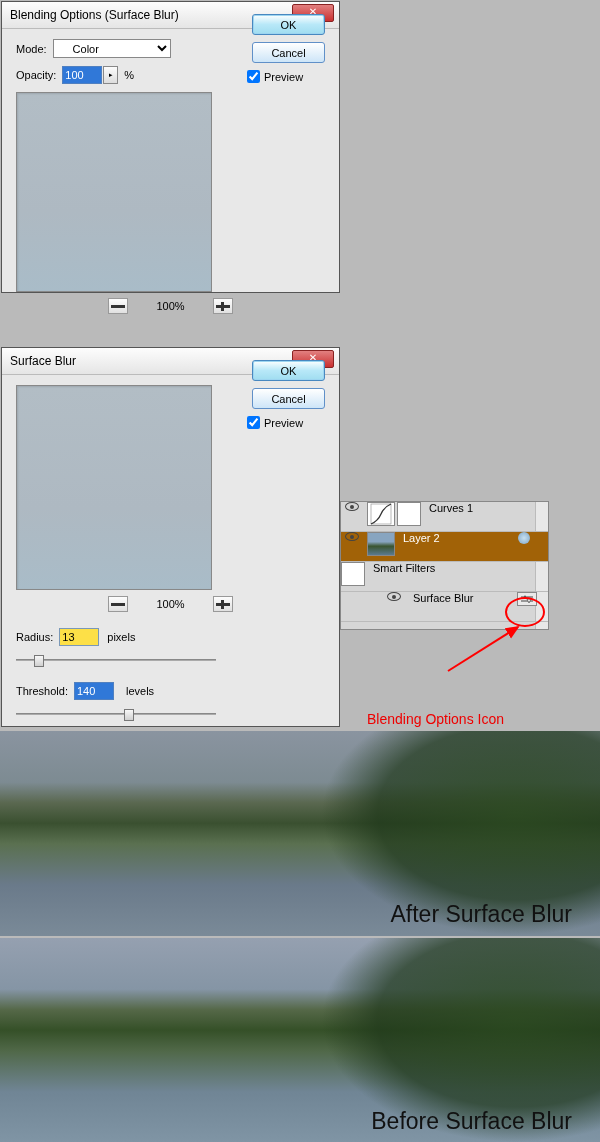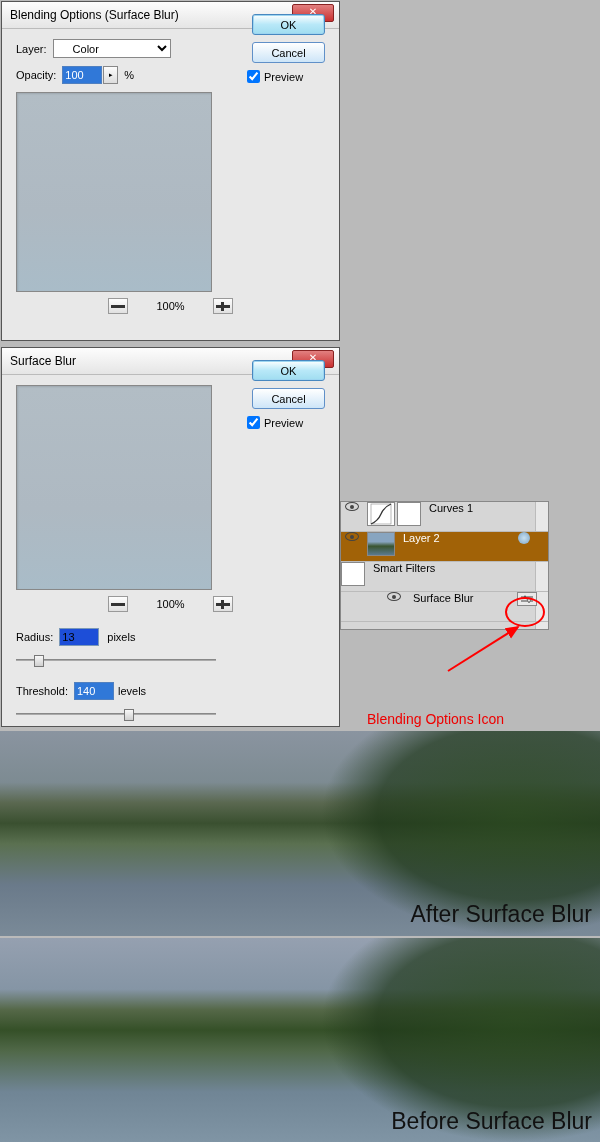--- a/index.html
+++ b/index.html
@@ -5,34 +5,34 @@
 *{margin:0;padding:0;box-sizing:border-box;font-family:Tahoma,Arial,sans-serif;font-size:11px}
 body{background:#bababa;width:600px;height:1142px;position:relative;overflow:hidden}
 .dialog{position:absolute;background:#e8e8e8;border:1px solid #555}
 .titlebar{height:27px;background:linear-gradient(#fdfdfd,#e5e5e5);border-bottom:1px solid #bbb;display:flex;align-items:center;padding-left:8px;position:relative}
 .titlebar-text{font-size:12px}
 .close-btn{position:absolute;right:5px;top:2px;width:42px;height:18px;background:linear-gradient(#e28080,#c93030);border:1px solid #822;border-radius:2px;color:#fff;text-align:center;line-height:14px;font-size:10px;cursor:pointer}
 .content{padding:10px 14px}
 .row{display:flex;align-items:center;margin-bottom:8px}
 .label{margin-right:6px}
 select{width:118px;height:19px;border:1px solid #888;background:#fff;font-size:11px;padding-left:15px}
-.num-input{width:40px;height:18px;border:1px solid #7a98b8;background:#1d4ed8;text-align:left;padding:1px 2px;font-size:11px}
+.num-input{width:40px;height:18px;border:1px solid #7a98b8;background:#fde047;text-align:left;padding:1px 2px;font-size:11px}
 .num-input.sel{background:#3078d8;color:#fff;border:1px solid #5080c0}
 .spinner{width:15px;height:18px;border:1px solid #888;background:linear-gradient(#fcfcfc,#ddd);margin-left:1px;display:flex;align-items:center;justify-content:center;font-size:7px}
 .btn{width:73px;height:21px;border:1px solid #6090c8;border-radius:3px;background:linear-gradient(#fff,#cde5f8);cursor:pointer;font-size:11px;display:block;margin-bottom:7px;margin-left:auto}
 .btn.ok{background:linear-gradient(#fdffff,#b8e8f8,#a0ddf0);border:1px solid #4888c0;box-shadow:0 0 0 1px #9dd5f0 inset}
 .chk{display:flex;align-items:center;gap:4px;margin-top:4px}
 .chk input{width:13px;height:13px}
 .preview{width:196px;height:200px;border:1px solid #888;background:linear-gradient(180deg,#b2bdc5 0%,#aeb9c2 60%,#a9bcc8 100%);margin-top:4px;box-shadow:inset 1px 1px 2px rgba(0,0,0,.12)}
 .zoom-ctrl{display:flex;align-items:center;gap:28px;justify-content:center;margin-top:6px}
 .zoom-btn{width:20px;height:16px;border:1px solid #999;background:linear-gradient(#fdfdfd,#e0e0e0);cursor:pointer;display:flex;align-items:center;justify-content:center}
 .zoom-ind{width:14px;height:3px;background:#333;position:relative}
 .zoom-ind.plus::after{content:"";position:absolute;width:3px;height:9px;background:#333;left:5px;top:-3px}
 .right-col{position:absolute;top:12px;right:14px;width:78px}
-#d1{left:1px;top:1px;width:339px;height:340px}
+#d1{left:1px;top:1px;width:339px;height:292px}
 #d2{left:1px;top:347px;width:339px;height:380px}
 #d2 .preview{height:205px}
 .slider-area{margin-top:16px}
 .slider{width:200px;height:12px;position:relative;margin-top:6px}
 .slider-track{position:absolute;left:0;right:0;top:5px;height:2px;background:#aaa;border-top:1px solid #888}
 .slider-thumb{position:absolute;top:1px;width:10px;height:12px;background:linear-gradient(#f8f8f8,#d0d0d0);border:1px solid #777}
 .layers-panel{position:absolute;left:340px;top:501px;width:209px;height:129px;background:#d6d6d6;border:1px solid #888}
 .l-row{height:30px;display:flex;align-items:flex-start;border-bottom:1px solid #bbb;position:relative}
 .eye{width:22px;display:flex;align-items:center;justify-content:center}
 .eye-ic{width:14px;height:9px;border:1px solid #444;border-radius:50%;position:relative}
@@ -44,36 +44,36 @@
 .l-row.active{background:#a16207;color:#fff}
 .l-row.active .l-name{color:#fff}
 .sub-row{}
 .sf-icon{position:absolute;right:11px;width:20px;height:14px;border:1px solid #888;background:#eaeaea;display:flex;align-items:center;justify-content:center;font-size:9px}
 .circle-ann{position:absolute;left:505px;top:597px;width:40px;height:30px;border:2px solid #f00;border-radius:50%;pointer-events:none}
 .arrow{position:absolute;pointer-events:none}
 .ann-text{position:absolute;left:367px;top:711px;color:#e00;font-size:14px}
 .img-area{position:absolute;left:0;width:600px;height:205px}
 #imgA{top:731px;background:linear-gradient(180deg,#8a94a0 0%,#7d8b92 25%,#5a6850 35%,#3a5030 45%,#5a7050 55%,#6a7a8a 75%,#7a8a98 100%)}
 #imgB{top:938px;background:linear-gradient(180deg,#95a0b0 0%,#8595a5 25%,#556848 35%,#355028 45%,#506848 55%,#708595 75%,#8095a5 100%)}
-.img-label{position:absolute;right:8px;bottom:8px;font-family:"Myriad Pro",Arial,sans-serif;font-size:23px;color:#111}
+.img-label{position:absolute;right:28px;bottom:8px;font-family:"Myriad Pro",Arial,sans-serif;font-size:23px;color:#111}
 .scroll{position:absolute;right:0;top:0;bottom:0;width:13px;background:#e8e8e8;border-left:1px solid #bbb}
 .tree-overlay{position:absolute;right:0;top:0;width:280px;height:100%;background:radial-gradient(ellipse at 70% 40%,rgba(40,70,30,.85),rgba(30,55,25,.7) 50%,transparent 70%)}
 .curves-svg{width:22px;height:22px}
 </style>
 </head>
 <body>
 
 <div class="dialog" id="d1">
   <div class="titlebar">
     <span class="titlebar-text">Blending Options (Surface Blur)</span>
     <div class="close-btn">✕</div>
   </div>
   <div class="content">
     <div class="row">
-      <span class="label">Layer:</span>
+      <span class="label">Mode:</span>
       <select style="display:flex;align-items:center">
         <option>Color</option>
       </select>
     </div>
     <div class="row">
       <span class="label">Opacity:</span>
       <input class="num-input sel" value="100" style="">
       <div class="spinner">▸</div>
       <span style="margin-left:6px">%</span>
     </div>
@@ -122,21 +122,21 @@
       </div>
       <div class="slider">
         <div class="slider-track"></div>
           <div class="slider-thumb" style="left:18px"></div>
       </div>
     </div>
     <div class="slider-area">
       <div class="row">
         <span class="label">Threshold:</span>
         <input class="num-input sel" value="140" style="">
-        <span style="margin-left:4px">levels</span>
+        <span style="margin-left:12px">levels</span>
       </div>
       <div class="slider">
         <div class="slider-track"></div>
           <div class="slider-thumb" style="left:108px"></div>
       </div>
     </div>
   </div>
   <div class="right-col">
     <button class="btn ok">OK</button>
     <button class="btn">Cancel</button>

